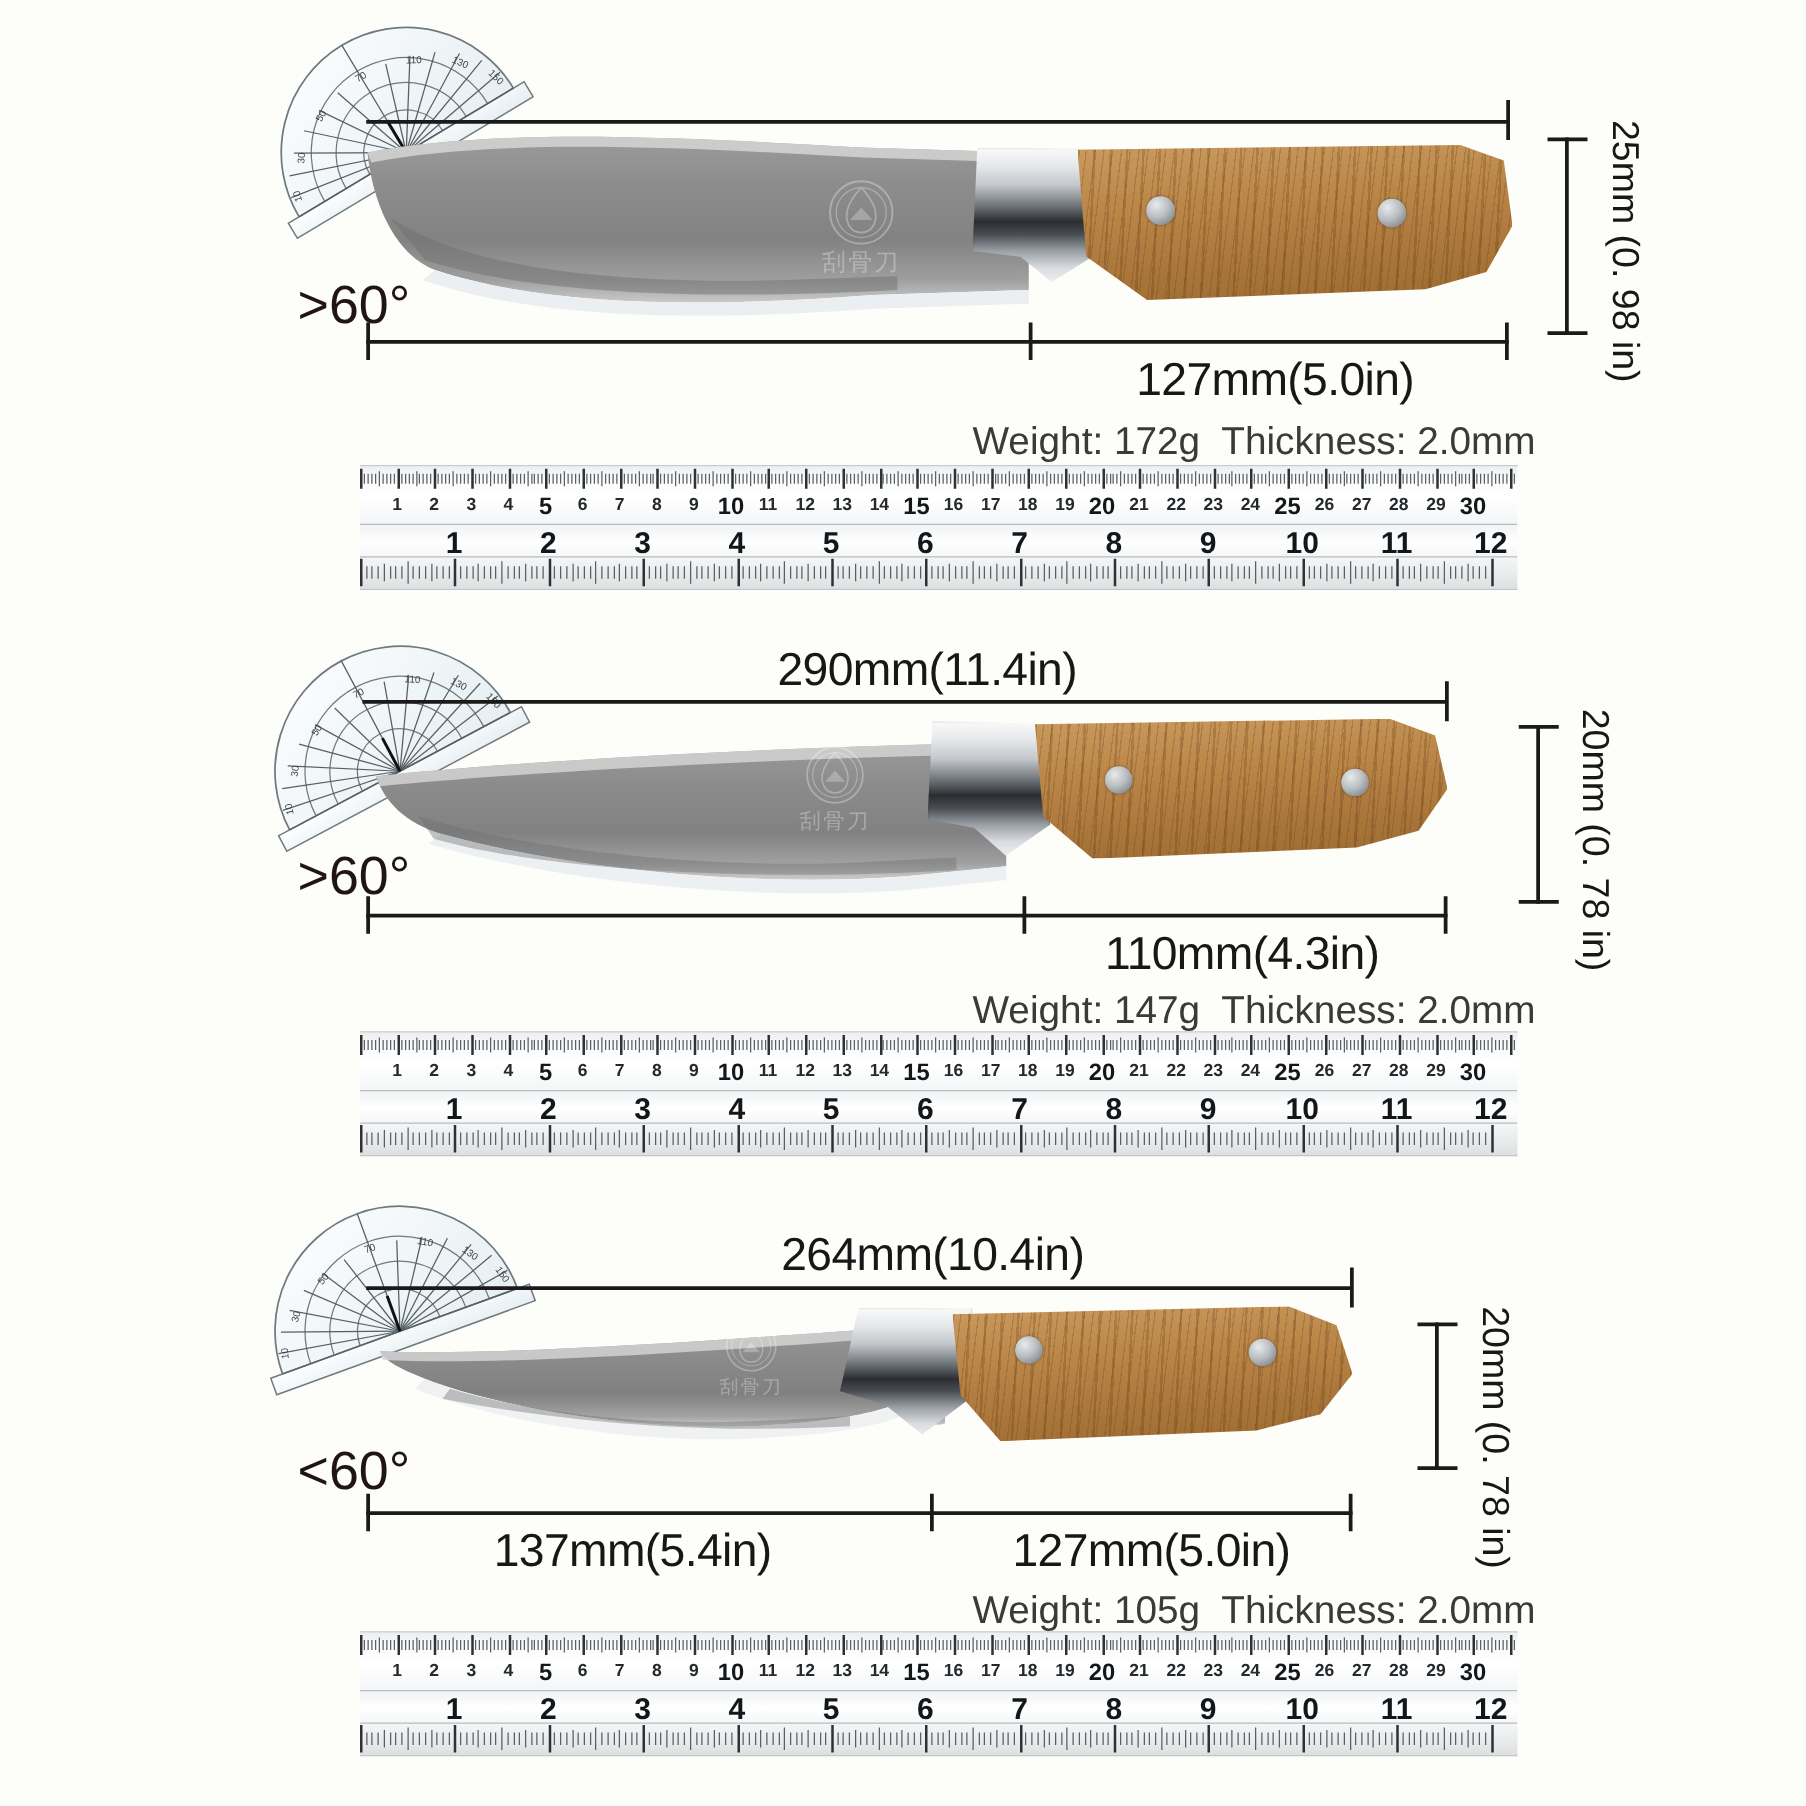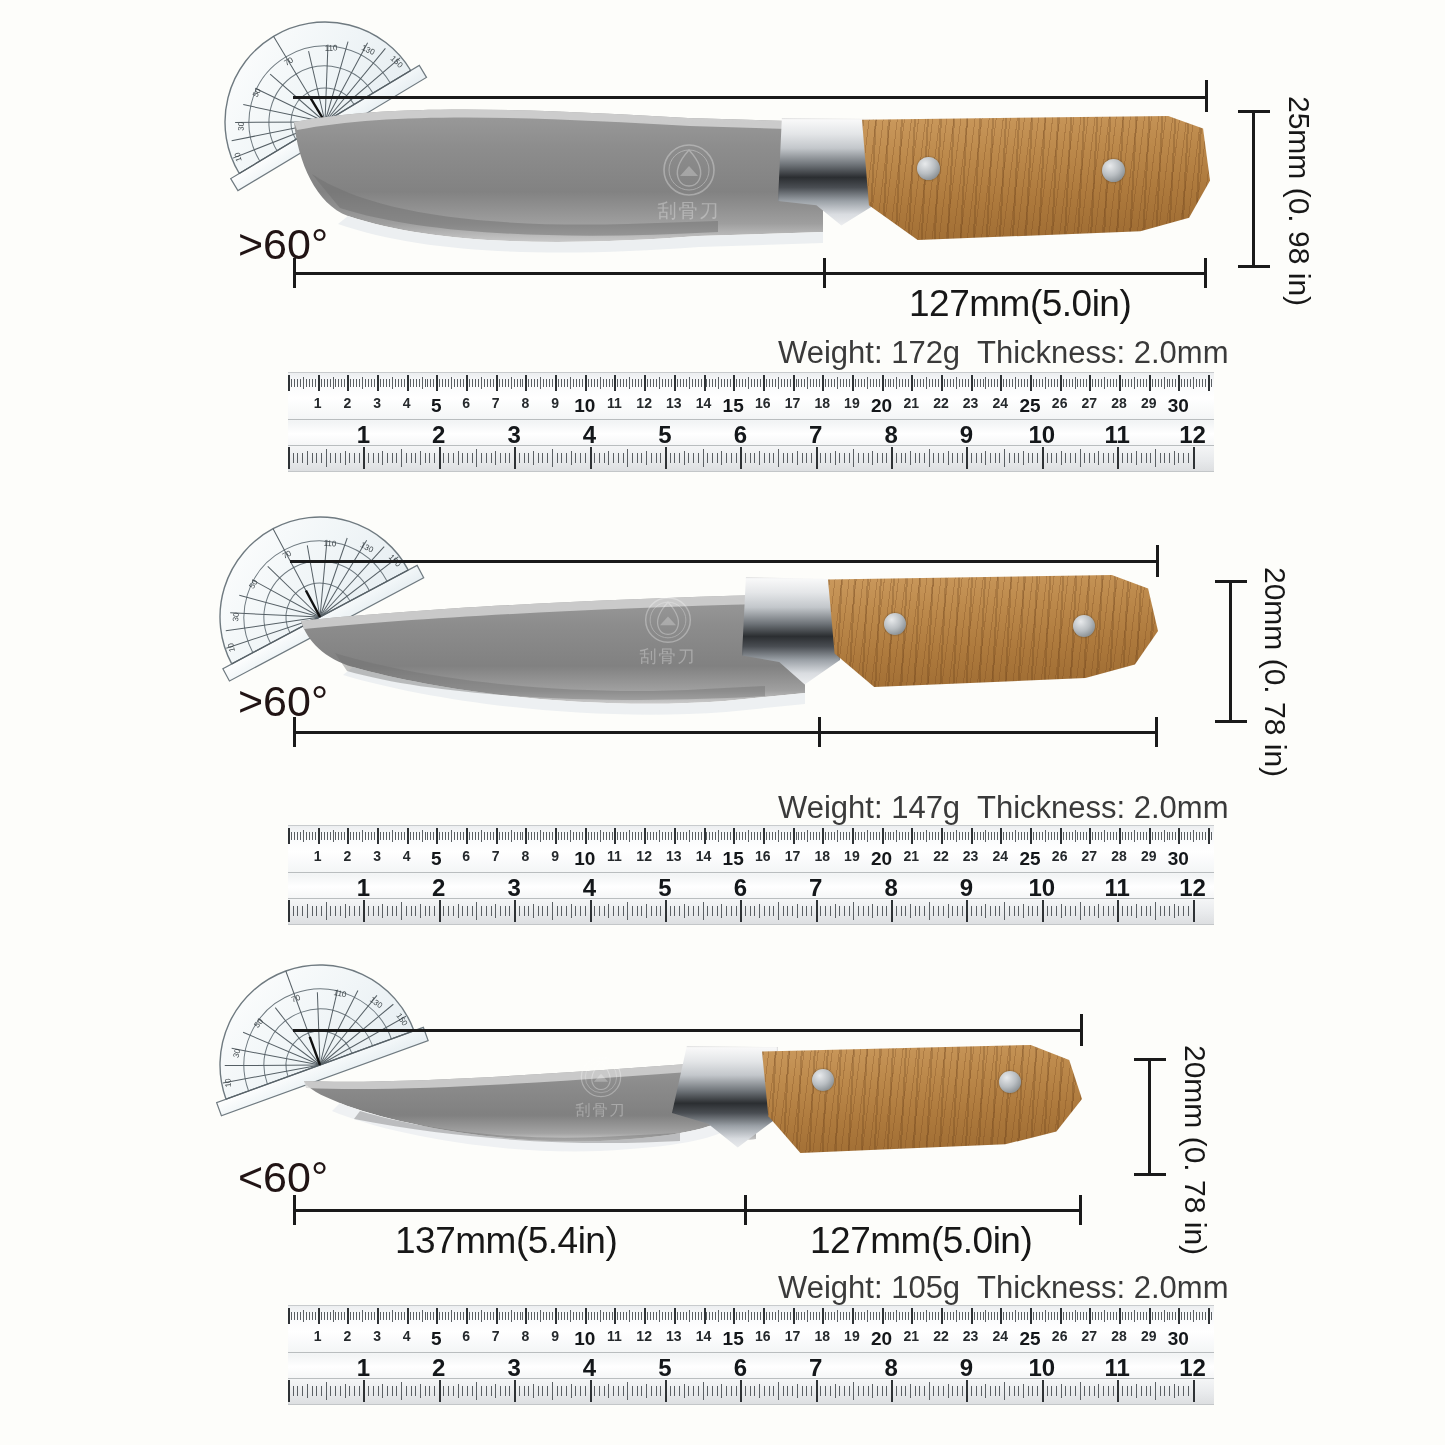--- a/index.html
+++ b/index.html
@@ -856,25 +856,27 @@
                 clip-path:polygon(4% 0%, 100% 2%, 100% 74%, 64% 96%, 38% 76%, 0% 70%);"></div>
 
     <div class="handle" style="left:828px;top:120px;width:330px;height:112px;
                 clip-path:polygon(0% 4%, 86% 0%, 97% 12%, 100% 50%, 93% 80%, 78% 92%, 14% 100%, 2% 70%);
                 border-radius:4px 16px 16px 4px;"></div>
     <div class="rivet" style="left:884px;top:158px;width:22px;height:22px;"></div>
     <div class="rivet" style="left:1073px;top:160px;width:22px;height:22px;"></div>
 
     <div class="dim-h" style="left:290px;top:105px;width:868px;"></div>
     <div class="dim-cap" style="left:1156px;top:90px;height:32px;"></div>
+    <div class="dim-label" style="left:622px;top:60px;">290mm(11.4in)</div>
 
     <div class="dim-h" style="left:293px;top:276px;width:865px;"></div>
     <div class="dim-cap" style="left:293px;top:262px;height:30px;"></div>
     <div class="dim-cap" style="left:818px;top:262px;height:30px;"></div>
     <div class="dim-cap" style="left:1155px;top:262px;height:30px;"></div>
+    <div class="dim-label" style="left:884px;top:287px;">110mm(4.3in)</div>
 
     <div class="angle-label" style="left:238px;top:662px;top:222px;">&gt;60°</div>
 
     <div class="dim-v" style="left:1229px;top:125px;height:143px;"></div>
     <div class="dim-cap-h" style="left:1215px;top:125px;width:32px;"></div>
     <div class="dim-cap-h" style="left:1215px;top:265px;width:32px;"></div>
     <div class="vlabel" style="left:1292px;top:112px;">20mm (0. 78 in)</div>
 
     <div class="spec-label" style="left:778px;top:335px;">Weight: 147g</div>
     <div class="spec-label" style="left:977px;top:335px;">Thickness: 2.0mm</div>
@@ -1513,20 +1515,21 @@
                 clip-path:polygon(14% 0%, 100% 1%, 100% 66%, 62% 94%, 34% 72%, 0% 62%);"></div>
 
     <div class="handle" style="left:762px;top:140px;width:320px;height:108px;
                 clip-path:polygon(0% 6%, 84% 0%, 96% 14%, 100% 50%, 92% 80%, 76% 92%, 12% 100%, 2% 66%);
                 border-radius:4px 16px 16px 4px;"></div>
     <div class="rivet" style="left:812px;top:164px;width:22px;height:22px;"></div>
     <div class="rivet" style="left:999px;top:166px;width:22px;height:22px;"></div>
 
     <div class="dim-h" style="left:293px;top:124px;width:789px;"></div>
     <div class="dim-cap" style="left:1080px;top:109px;height:32px;"></div>
+    <div class="dim-label" style="left:625px;top:78px;">264mm(10.4in)</div>
 
     <div class="dim-h" style="left:293px;top:304px;width:789px;"></div>
     <div class="dim-cap" style="left:293px;top:290px;height:30px;"></div>
     <div class="dim-cap" style="left:744px;top:290px;height:30px;"></div>
     <div class="dim-cap" style="left:1079px;top:290px;height:30px;"></div>
     <div class="dim-label" style="left:395px;top:315px;">137mm(5.4in)</div>
     <div class="dim-label" style="left:810px;top:315px;">127mm(5.0in)</div>
 
     <div class="angle-label" style="left:238px;top:248px;">&lt;60°</div>
 

